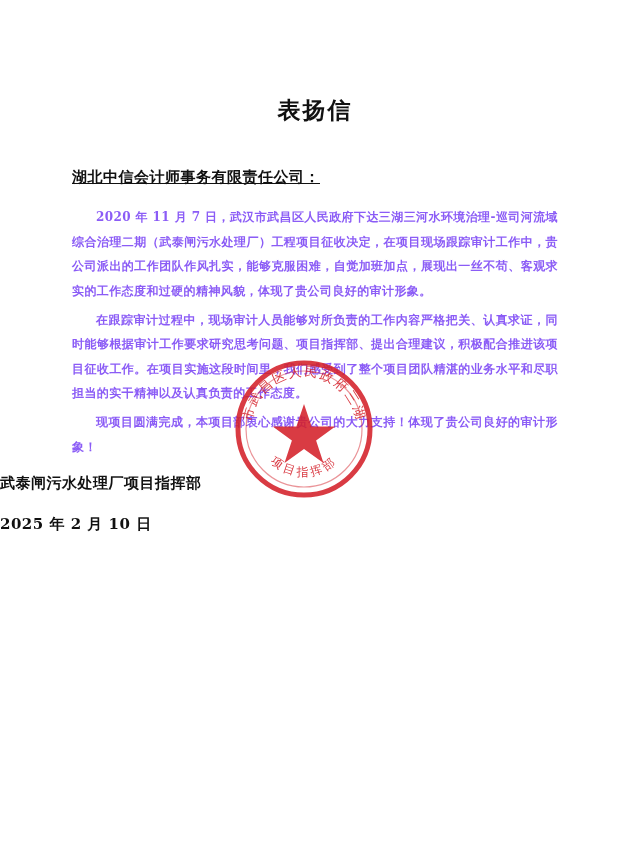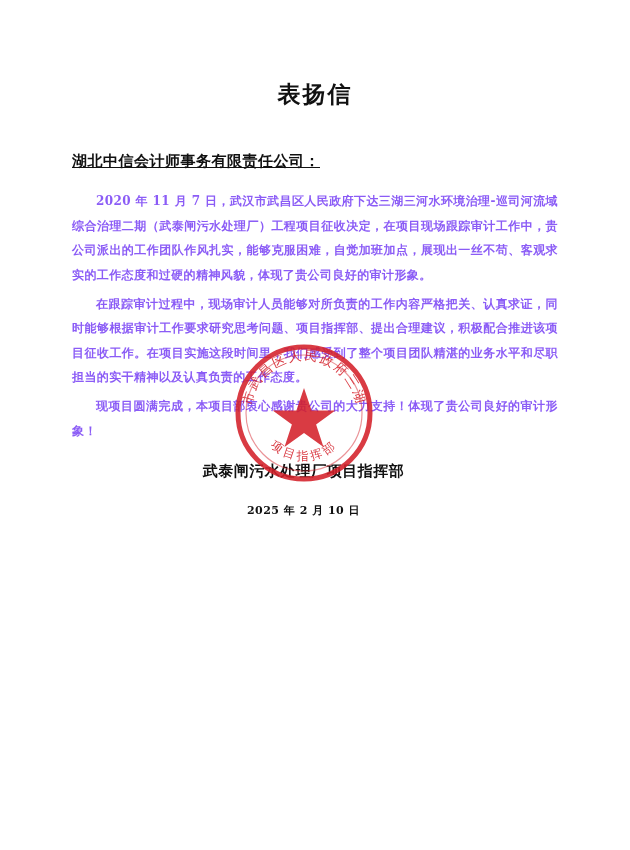--- a/index.html
+++ b/index.html
@@ -14,20 +14,21 @@
     font-family: "DejaVu Serif", "Liberation Serif", serif;
     color: #1a1a1a;
   }
   .page {
     position: relative;
     width: 630px;
     height: 610px;
     background: #ffffff;
     box-sizing: border-box;
     padding: 60px 72px 0 72px;
+    margin-top: 16px;
   }
   .doc-title {
     text-align: center;
     font-size: 23px;
     font-weight: bold;
     letter-spacing: 2px;
     margin: 18px 0 0 0;
     line-height: 1.4;
     color: #111111;
   }
@@ -51,33 +52,33 @@
     letter-spacing: 0.4px;
     text-align: justify;
     color: #8b5cf6;
     margin: 0 0 4px 0;
   }
   .signature-block {
     position: absolute;
     left: 0;
     right: 1px;
     bottom: 92px;
-    text-align: center;
+    text-align: left;
   }
   .sign-org {
     font-size: 15px;
     font-weight: bold;
     letter-spacing: 0.5px;
     color: #111111;
     position: relative;
     z-index: 1;
     padding-right: 22px;
   }
   .sign-date {
-    font-size: 11px;
+    font-size: 15px;
     font-weight: bold;
     letter-spacing: 0.5px;
     color: #111111;
     margin-top: 22px;
     padding-right: 22px;
   }
   
   .seal {
     position: absolute;
     width: 150px;

